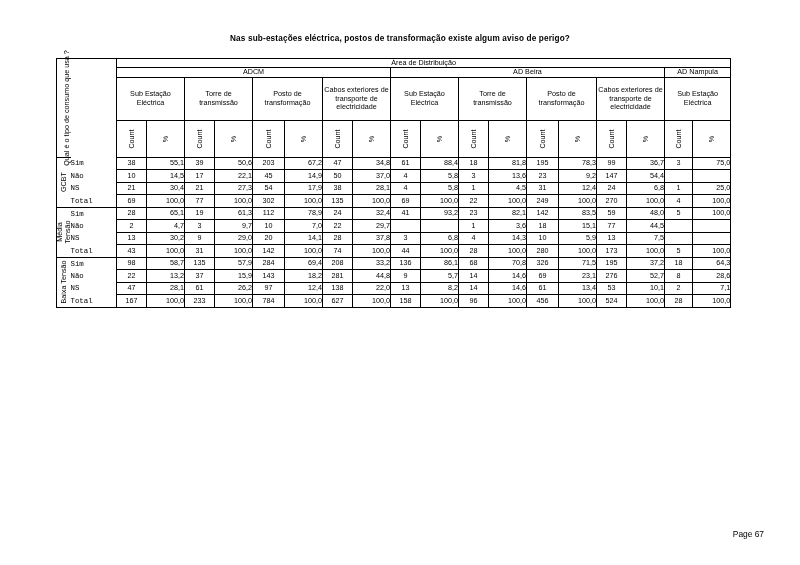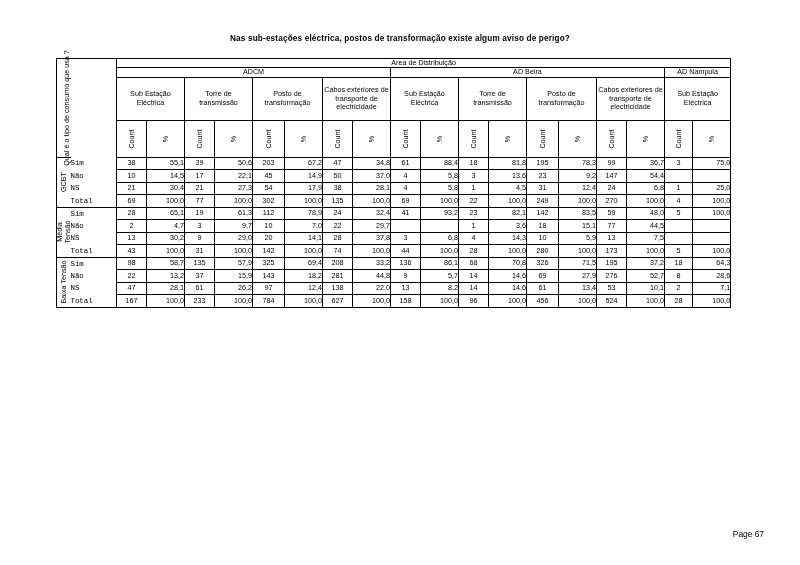--- a/index.html
+++ b/index.html
@@ -433,21 +433,21 @@
             <td class="sidecell nb-r thick-t" rowspan="4">
               <span class="two">
                 <span style="display:block">Baixa Tensão</span>
               </span>
             </td>
             <td class="rowlabel nb-l nb-b nb-t thick-t"><span>Sim</span></td>
             <td class="ctr thick-t"><span>98</span></td>
             <td class="rgt thick-t"><span>58,7</span></td>
             <td class="ctr thick-t"><span>135</span></td>
             <td class="rgt thick-t"><span>57,9</span></td>
-            <td class="ctr thick-t"><span>325</span></td>
+            <td class="ctr thick-t"><span>284</span></td>
             <td class="rgt thick-t"><span>69,4</span></td>
             <td class="ctr thick-t"><span>208</span></td>
             <td class="rgt thick-t"><span>33,2</span></td>
             <td class="ctr thick-t"><span>136</span></td>
             <td class="rgt thick-t"><span>86,1</span></td>
             <td class="ctr thick-t"><span>68</span></td>
             <td class="rgt thick-t"><span>70,8</span></td>
             <td class="ctr thick-t"><span>326</span></td>
             <td class="rgt thick-t"><span>71,5</span></td>
             <td class="ctr thick-t"><span>195</span></td>
@@ -463,21 +463,21 @@
             <td class="rgt"><span>15,9</span></td>
             <td class="ctr"><span>143</span></td>
             <td class="rgt"><span>18,2</span></td>
             <td class="ctr"><span>281</span></td>
             <td class="rgt"><span>44,8</span></td>
             <td class="ctr"><span>9</span></td>
             <td class="rgt"><span>5,7</span></td>
             <td class="ctr"><span>14</span></td>
             <td class="rgt"><span>14,6</span></td>
             <td class="ctr"><span>69</span></td>
-            <td class="rgt"><span>27,9</span></td>
+            <td class="rgt"><span>23,1</span></td>
             <td class="ctr"><span>276</span></td>
             <td class="rgt"><span>52,7</span></td>
             <td class="ctr"><span>8</span></td>
             <td class="rgt"><span>28,6</span></td>
           </tr>
           <tr class="datarow">
             <td class="rowlabel nb-l nb-b nb-t"><span>NS</span></td>
             <td class="ctr"><span>47</span></td>
             <td class="rgt"><span>28,1</span></td>
             <td class="ctr"><span>61</span></td>

